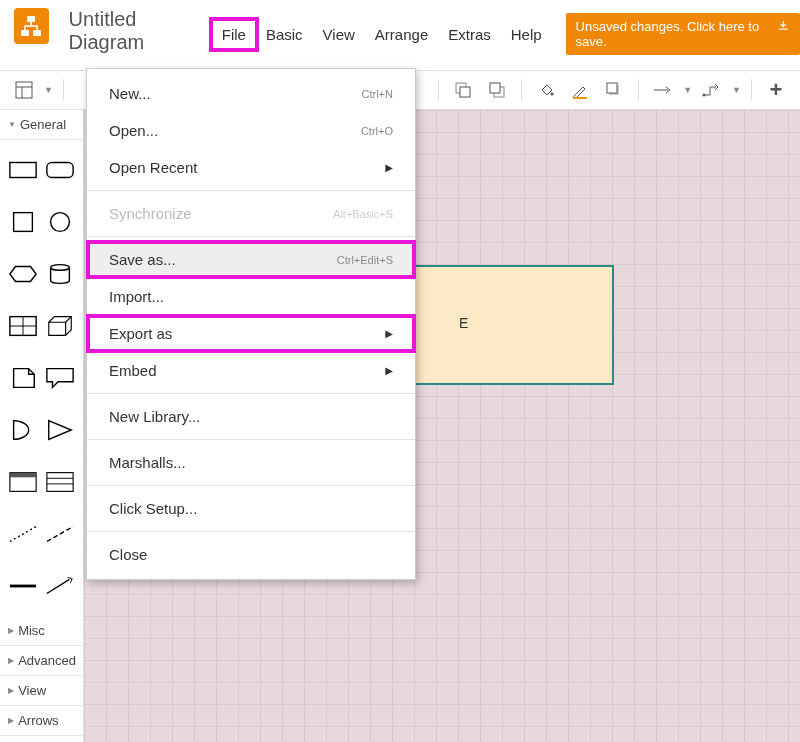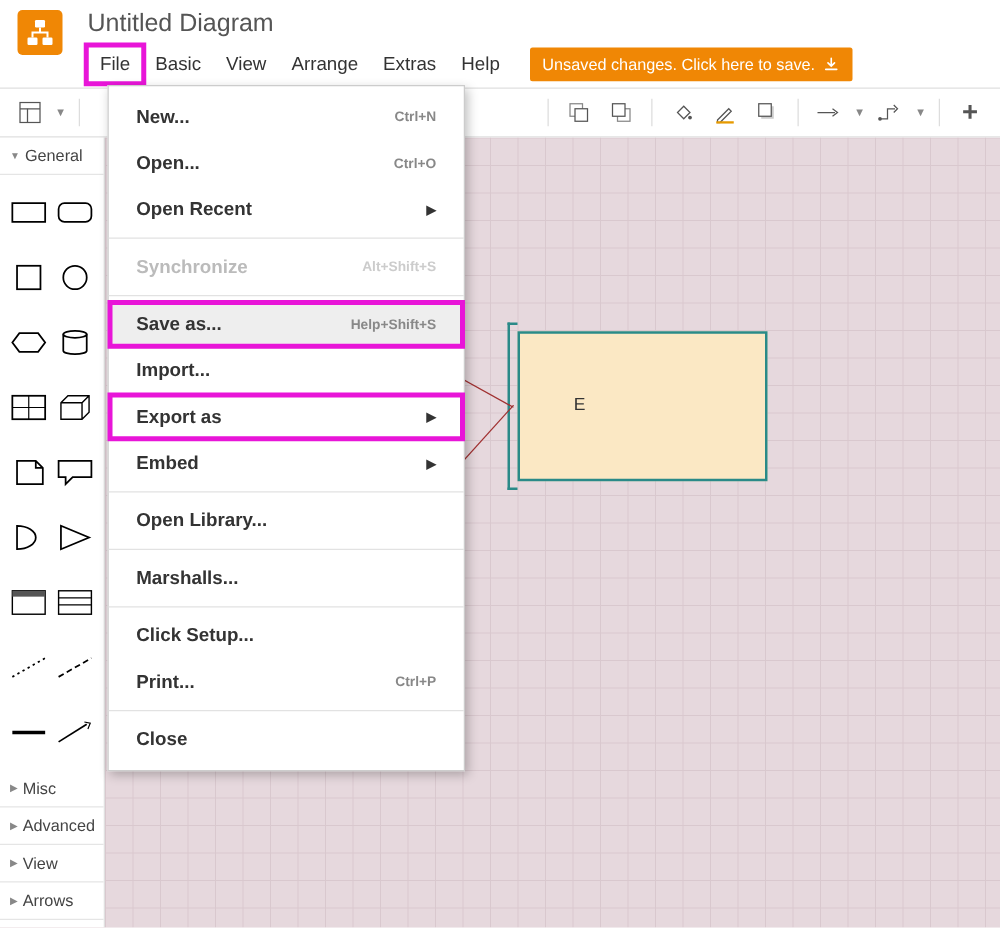--- a/index.html
+++ b/index.html
@@ -23,21 +23,21 @@
     position: relative;
   }
   .logo {
     width: 36px; height: 36px;
     background: #f08705;
     border-radius: 4px;
     display: flex; align-items: center; justify-content: center;
     margin-right: 20px;
   }
   .logo svg { width: 24px; height: 24px; }
-  .title-menu { display: flex; flex-direction: column; }
+  .title-menu { display: flex; }
   .title {
     font-size: 20px;
     color: #555;
     margin-bottom: 6px;
   }
   .menubar { display: flex; align-items: center; gap: 0; }
   .menubar-item {
     padding: 6px 10px;
     color: #333;
     cursor: pointer;
@@ -46,21 +46,21 @@
   .menubar-item.active {
     outline: 4px solid #e815d8;
     outline-offset: -1px;
   }
   .save-banner {
     margin-left: 14px;
     background: #f08705;
     color: #fff;
     padding: 6px 10px;
     display: inline-flex;
-    align-items: flex-end;
+    align-items: flex-start;
     gap: 6px;
     font-size: 13px;
     cursor: pointer;
     border-radius: 2px;
   }
   .save-banner svg { width: 14px; height: 14px; }
   
   .toolbar {
     height: 40px;
     border-top: 1px solid #e0e0e0;
@@ -162,27 +162,26 @@
     position:absolute;
     left: 322px; top: 148px;
     width: 8px; height: 134px;
     border: 2px solid #2a8a88;
     border-right: none;
   }
   
   .dropdown {
     position: absolute;
     left: 86px; top: 68px;
-    width: 286px;
+    width: 330px;
     background: #fff;
     border: 1px solid #ccc;
     box-shadow: 2px 3px 8px rgba(0,0,0,0.25);
     z-index: 50;
     padding: 6px 0;
-    font-weight: bold;
   }
   .dd-item {
     display: flex;
     align-items: center;
     justify-content: space-between;
     padding: 10px 22px;
     font-size: 15px;
     color: #333;
     cursor: pointer;
     position: relative;
@@ -443,52 +442,48 @@
     <span>Open...</span>
     <span class="dd-shortcut">Ctrl+O</span>
   </div>
   <div class="dd-item">
     <span>Open Recent</span>
     <span class="dd-sub">▶</span>
   </div>
   <div class="dd-sep"></div>
   <div class="dd-item disabled">
     <span>Synchronize</span>
-    <span class="dd-shortcut">Alt+Shift+S</span>
+    <span class="dd-shortcut">Alt+Basic+S</span>
   </div>
   <div class="dd-sep"></div>
   <div class="dd-item hl hovered">
     <span>Save as...</span>
-    <span class="dd-shortcut">Help+Shift+S</span>
+    <span class="dd-shortcut">Ctrl+Edit+S</span>
   </div>
   <div class="dd-item">
     <span>Import...</span>
     <span class="dd-shortcut"></span>
   </div>
   <div class="dd-item hl">
     <span>Export as</span>
     <span class="dd-sub">▶</span>
   </div>
   <div class="dd-item">
     <span>Embed</span>
     <span class="dd-sub">▶</span>
   </div>
   <div class="dd-sep"></div>
   <div class="dd-item">
-    <span>Open Library...</span>
+    <span>New Library...</span>
   </div>
   <div class="dd-sep"></div>
   <div class="dd-item">
     <span>Marshalls...</span>
   </div>
   <div class="dd-sep"></div>
   <div class="dd-item">
     <span>Click Setup...</span>
   </div>
-  <div class="dd-item">
-    <span>Print...</span>
-    <span class="dd-shortcut">Ctrl+P</span>
-  </div>
   <div class="dd-sep"></div>
   <div class="dd-item">
     <span>Close</span>
   </div>
 </div>
 
 </body></html>

